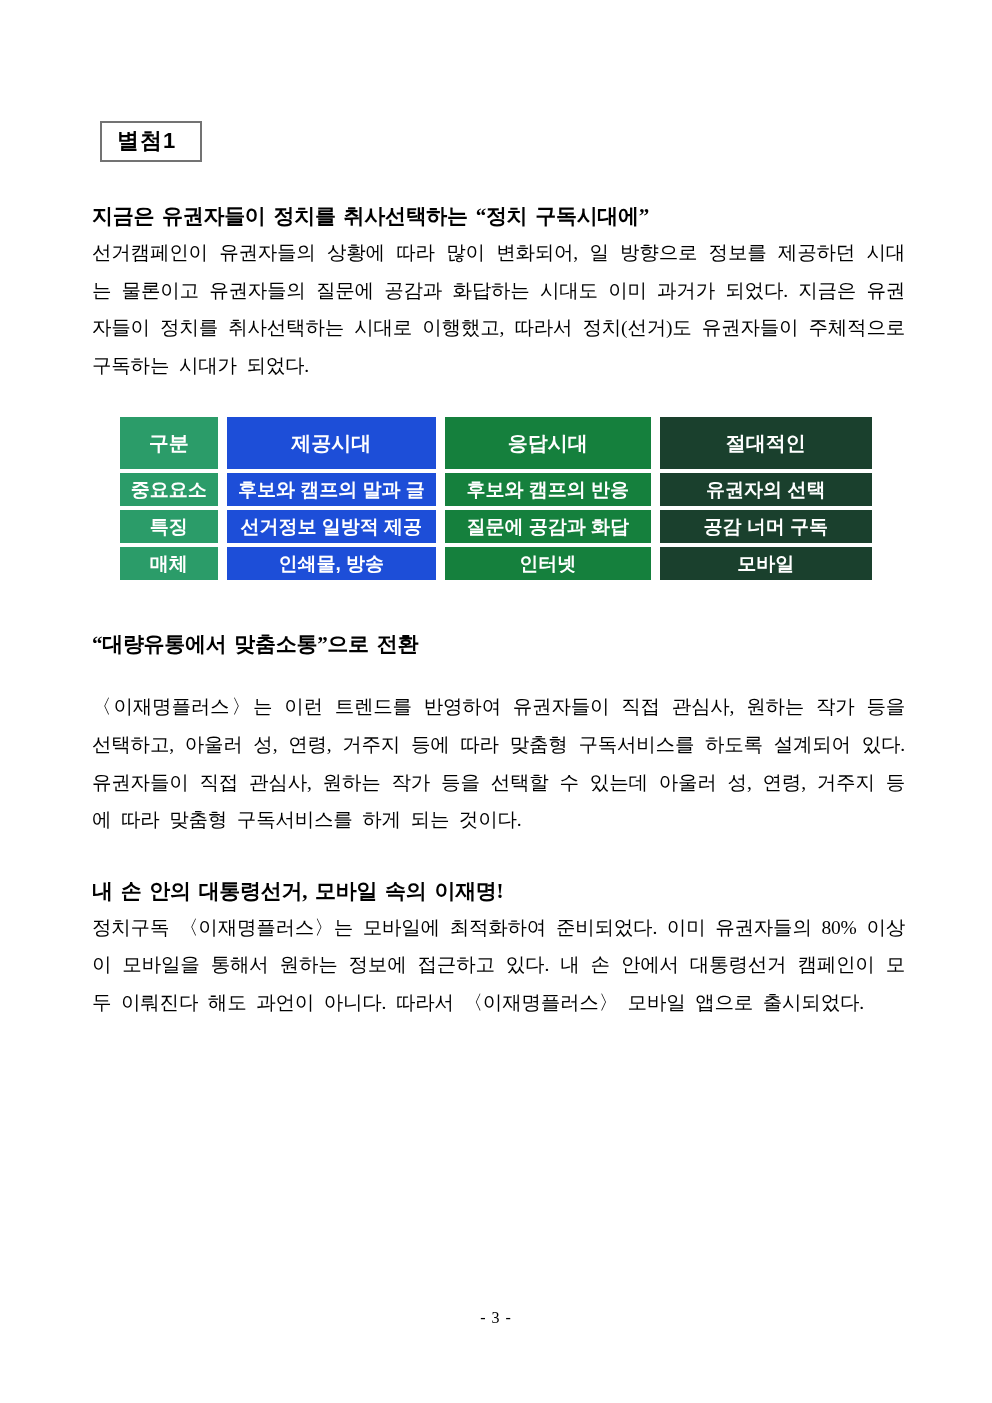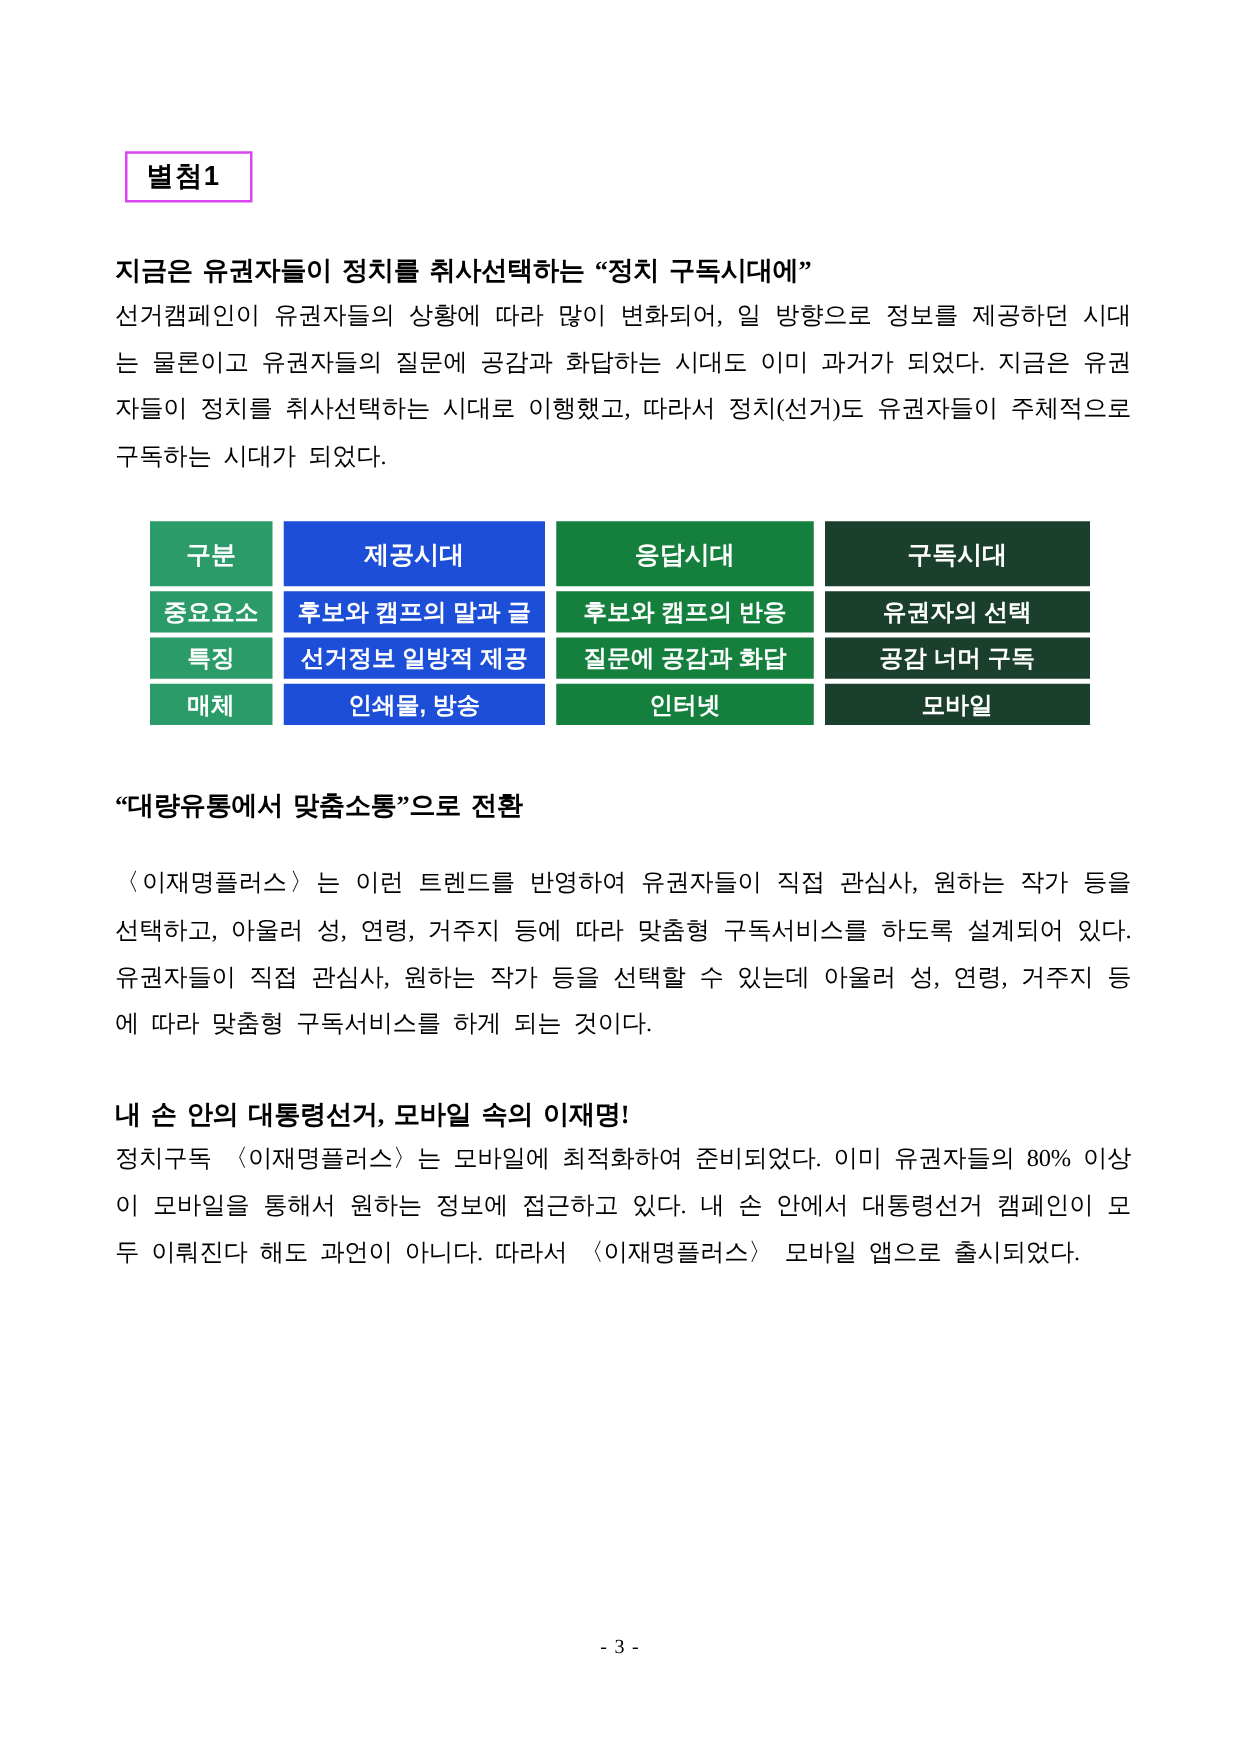--- a/index.html
+++ b/index.html
@@ -11,21 +11,21 @@
     background: #ffffff;
     color: #000000;
     font-family: "Liberation Serif", "DejaVu Serif", serif;
     overflow: hidden;
   }
   .content { padding: 0 87px 0 92px; }
 
   .badge {
     display: inline-block;
     margin: 121px 0 0 8px;
-    border: 2px solid #d946ef;
+    border: 2px solid #737373;
     padding: 3px 24px 4px 15px;
     font-family: "Liberation Sans", "DejaVu Sans", sans-serif;
     font-weight: bold;
     font-size: 22px;
     letter-spacing: 1px;
   }
 
   .heading {
     font-size: 21px;
     font-weight: bold;
@@ -91,21 +91,21 @@
     <div class="heading h1">지금은 유권자들이 정치를 취사선택하는 “정치 구독시대에”</div>
     <div class="para">선거캠페인이 유권자들의 상황에 따라 많이 변화되어, 일 방향으로 정보를 제공하던 시대는 물론이고 유권자들의 질문에 공감과 화답하는 시대도 이미 과거가 되었다. 지금은 유권자들이 정치를 취사선택하는 시대로 이행했고, 따라서 정치(선거)도 유권자들이 주체적으로 구독하는 시대가 되었다.</div>
 
     <div class="tbl-wrap">
       <table class="era">
         <tbody>
           <tr>
             <th class="c0">구분</th>
             <th class="c1">제공시대</th>
             <th class="c2">응답시대</th>
-            <th class="c3">구독시대</th>
+            <th class="c3">절대적인</th>
           </tr>
           <tr>
             <td class="c0">중요요소</td>
             <td class="c1">후보와 캠프의 말과 글</td>
             <td class="c2">후보와 캠프의 반응</td>
             <td class="c3">유권자의 선택</td>
           </tr>
           <tr>
             <td class="c0">특징</td>
             <td class="c1">선거정보 일방적 제공</td>

